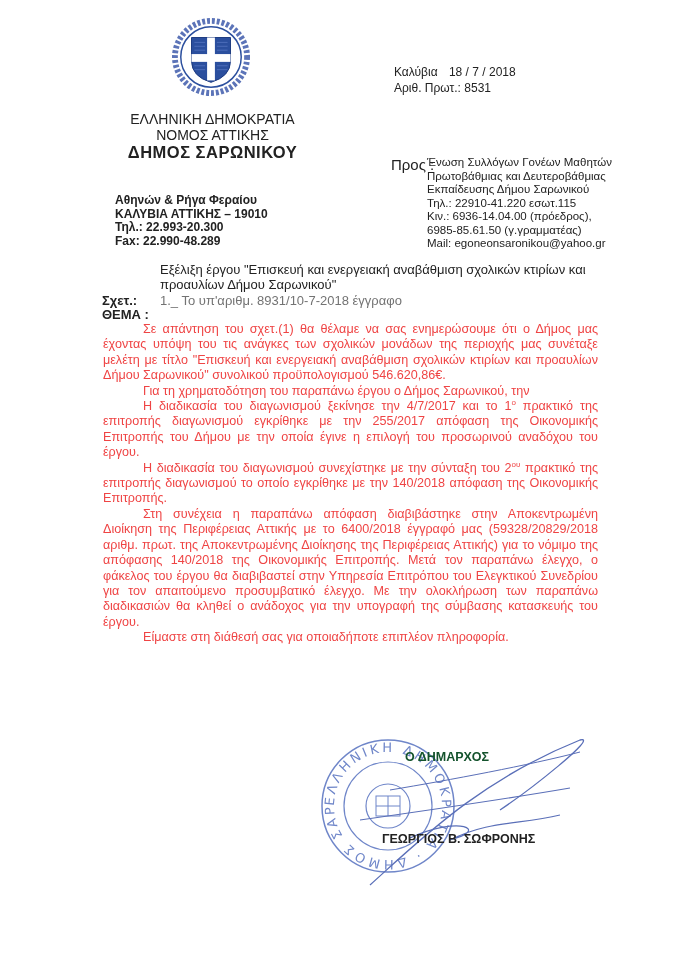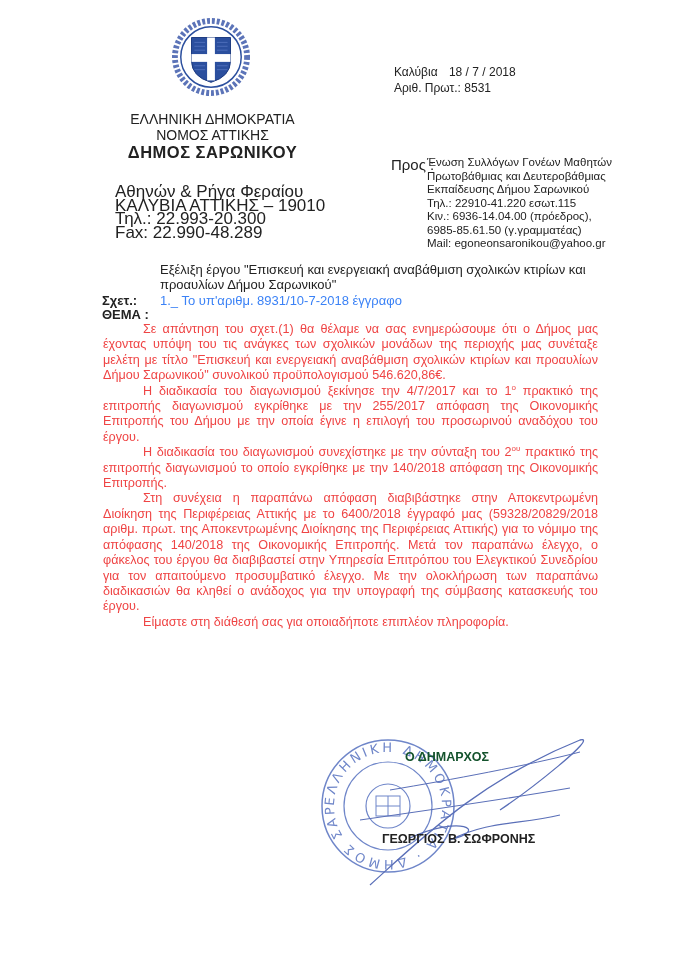--- a/index.html
+++ b/index.html
@@ -4,27 +4,27 @@
 <style>
   html, body { margin:0; padding:0; background:#ffffff; }
   body { width:678px; height:960px; position:relative; overflow:hidden;
          font-family:"Liberation Sans", sans-serif; color:#1a1a1a; }
   .abs { position:absolute; }
   .emblem { left:172px; top:18px; width:78px; height:78px; }
   .org { left:100px; top:111px; width:225px; text-align:center; font-size:14px; line-height:16px; color:#222; }
   .org .bold { font-weight:bold; font-size:16.5px; letter-spacing:0.5px; line-height:19px; }
   .date { left:394px; top:64px; font-size:12px; line-height:16px; color:#222; }
   .date .gap { display:inline-block; width:8px; }
-  .addr { left:115px; top:185px; font-size:17px; line-height:13.5px; color:#222; }
+  .addr { left:115px; top:194px; font-size:12px; line-height:13.5px; color:#222;font-weight:bold; }
   .to-label { left:384px; top:156px; font-size:15px; color:#222;padding-left:7px; }
   .to { left:427px; top:156px; font-size:11.5px; line-height:13.5px; color:#222; }
   .subj-label { left:102px; top:263px; font-size:13px; font-weight:bold; color:#222;margin-top:44px; }
   .subj { left:160px; top:263px; width:430px; font-size:13px; line-height:14.5px; color:#222; }
   .ref-label { left:102px; top:293px; font-size:13px; font-weight:bold; color:#222; }
-  .ref { left:160px; top:293px; font-size:13px; color:#3b82f6; }
+  .ref { left:160px; top:293px; font-size:13px; color:#737373; }
   .body { left:103px; top:322px; width:495px; font-size:12.6px; line-height:15.4px; color:#ef4444; text-align:justify; }
   .body p { margin:0; text-indent:40px; }
   .body p.noind { text-indent:0; }
   .body sup { font-size:8px; line-height:0; }
   .stamp { left:318px; top:736px; width:140px; height:140px; }
   .sig-title { left:405px; top:750px; font-size:12.5px; font-weight:bold; color:#14532d; }
   .sig-name { left:382px; top:832px; font-size:12.5px; font-weight:bold; color:#222; }
   .sig-scribble { left:330px; top:720px; width:260px; height:170px; }
 </style>
 </head>
@@ -87,20 +87,21 @@
   <div>Fax: 22.990-48.289</div>
 </div>
 
 <div class="abs subj-label">ΘΕΜΑ :</div>
 <div class="abs subj">Εξέλιξη έργου "Επισκευή και ενεργειακή αναβάθμιση σχολικών κτιρίων και προαυλίων Δήμου Σαρωνικού"</div>
 <div class="abs ref-label">Σχετ.:</div>
 <div class="abs ref">1._ Το υπ'αριθμ. 8931/10-7-2018 έγγραφο</div>
 
 <div class="abs body">
   <p>Σε απάντηση του σχετ.(1) θα θέλαμε να σας ενημερώσουμε ότι ο Δήμος μας έχοντας υπόψη του τις ανάγκες των σχολικών μονάδων της περιοχής μας συνέταξε μελέτη με τίτλο "Επισκευή και ενεργειακή αναβάθμιση σχολικών κτιρίων και προαυλίων Δήμου Σαρωνικού" συνολικού προϋπολογισμού 546.620,86€.</p>
+  <p style="text-align:left">Για τη χρηματοδότηση του παραπάνω έργου ο Δήμος Σαρωνικού, την</p>
   <p><span>Η διαδικασία του διαγωνισμού ξεκίνησε την 4/7/2017 και το 1</span><sup>ο</sup><span> πρακτικό της επιτροπής διαγωνισμού εγκρίθηκε με την 255/2017 απόφαση της Οικονομικής Επιτροπής του Δήμου με την οποία έγινε η επιλογή του προσωρινού αναδόχου του έργου.</span></p>
   <p><span>Η διαδικασία του διαγωνισμού συνεχίστηκε με την σύνταξη του 2</span><sup>ου</sup><span> πρακτικό της επιτροπής διαγωνισμού το οποίο εγκρίθηκε με την 140/2018 απόφαση της Οικονομικής Επιτροπής.</span></p>
   <p>Στη συνέχεια η παραπάνω απόφαση διαβιβάστηκε στην Αποκεντρωμένη Διοίκηση της Περιφέρειας Αττικής με το 6400/2018 έγγραφό μας (59328/20829/2018 αριθμ. πρωτ. της Αποκεντρωμένης Διοίκησης της Περιφέρειας Αττικής) για το νόμιμο της απόφασης 140/2018 της Οικονομικής Επιτροπής. Μετά τον παραπάνω έλεγχο, ο φάκελος του έργου θα διαβιβαστεί στην Υπηρεσία Επιτρόπου του Ελεγκτικού Συνεδρίου για τον απαιτούμενο προσυμβατικό έλεγχο. Με την ολοκλήρωση των παραπάνω διαδικασιών θα κληθεί ο ανάδοχος για την υπογραφή της σύμβασης κατασκευής του έργου.</p>
   <p style="text-align:left">Είμαστε στη διάθεσή σας για οποιαδήποτε επιπλέον πληροφορία.</p>
 </div>
 
 <svg class="abs stamp" viewBox="0 0 140 140">
   <defs>
     <path id="stampArc" d="M70 70 m-54 0 a54 54 0 1 1 108 0 a54 54 0 1 1 -108 0"></path>
   </defs>

